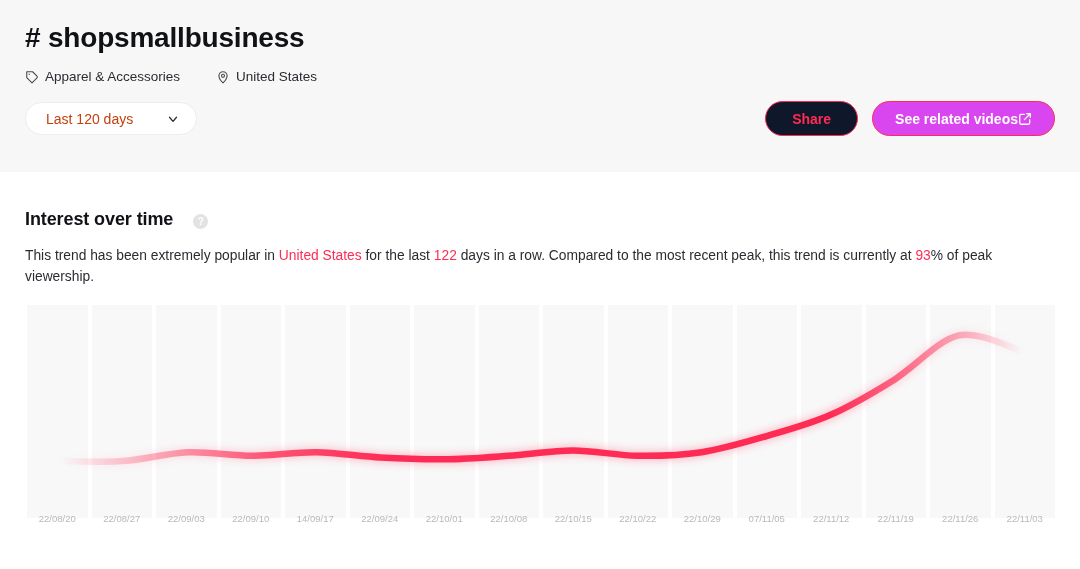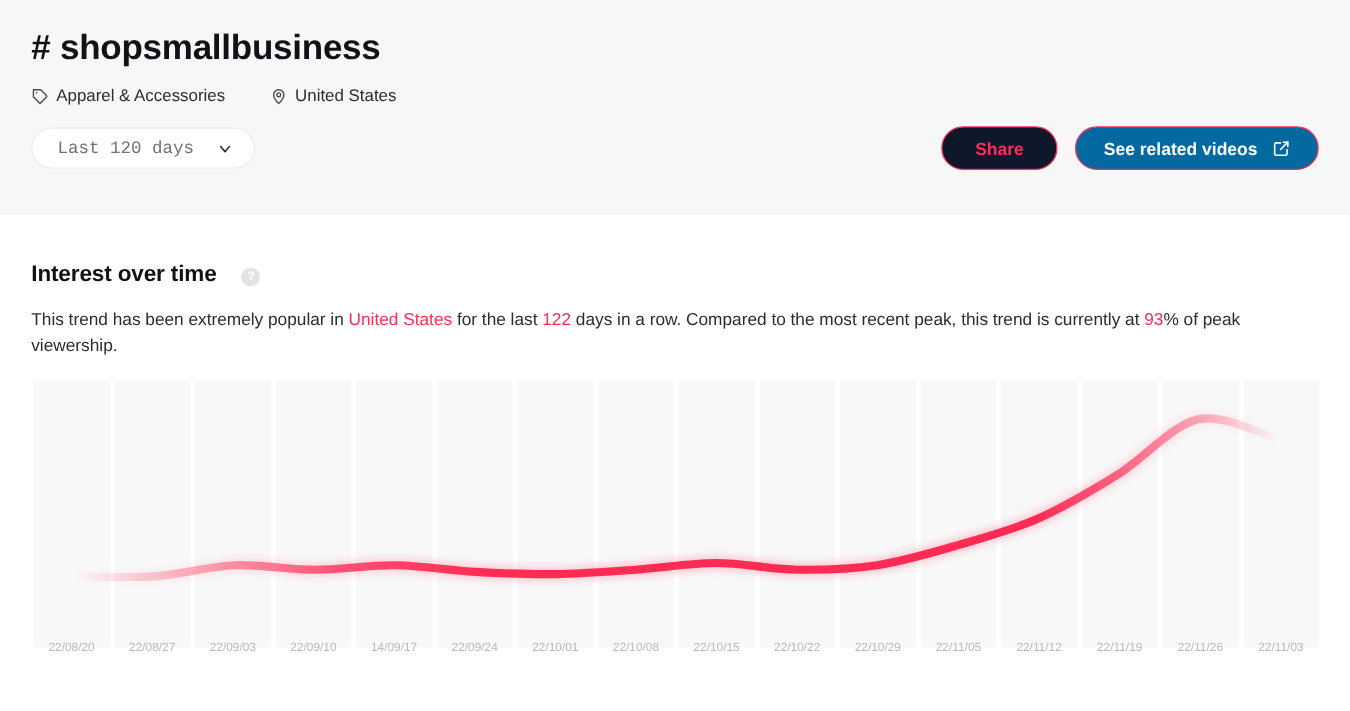--- a/index.html
+++ b/index.html
@@ -36,48 +36,47 @@
     position: absolute; left: 25px; top: 102px;
     height: 33px; min-width: 172px;
     background: #ffffff;
     border: 1px solid #eceded;
     border-radius: 17px;
     display: flex; align-items: center; justify-content: space-between;
     padding: 0 16px 0 20px;
     cursor: pointer;
   }
   .date-select .label {
-    font-size: 14px; color: #737373; font-weight: 400;
+    font-size: 14px; color: #c2410c; font-weight: 400;
     white-space: nowrap;
-    font-family: Liberation Mono, monospace;
   }
   .date-select .chev { margin-left: 18px; display: flex; color: #2b2c32; }
 
   .btn-group {
     position: absolute; right: 25px; top: 101px;
     display: flex; align-items: center; gap: 14px;
   }
   .btn-share {
     height: 35px; padding: 0 26px;
     border-radius: 18px;
     background: #0f172a;
     border: 1px solid #fe2c55;
     color: #fe2c55;
     font-size: 14px; font-weight: 700;
     display: flex; align-items: center; justify-content: center;
     cursor: pointer; white-space: nowrap;
   }
   .btn-related {
     height: 35px; padding: 0 22px;
     border-radius: 18px;
-    background: #0369a1;
+    background: #d946ef;
     border: 1px solid #fe2c55;
     color: #ffffff;
     font-size: 14px; font-weight: 700;
-    display: flex; align-items: center; gap: 12px;
+    display: flex; align-items: center; gap: 0;
     cursor: pointer; white-space: nowrap;
   }
 
   
   .section-title-row {
     position: absolute; left: 25px; top: 209px;
     display: flex; align-items: center; gap: 20px;
   }
   .section-title {
     font-size: 18px; font-weight: 700; color: #111216;
@@ -231,18 +230,18 @@
     <div class="xtick">22/08/27</div>
     <div class="xtick">22/09/03</div>
     <div class="xtick">22/09/10</div>
     <div class="xtick">14/09/17</div>
     <div class="xtick">22/09/24</div>
     <div class="xtick">22/10/01</div>
     <div class="xtick">22/10/08</div>
     <div class="xtick">22/10/15</div>
     <div class="xtick">22/10/22</div>
     <div class="xtick">22/10/29</div>
-    <div class="xtick">22/11/05</div>
+    <div class="xtick">07/11/05</div>
     <div class="xtick">22/11/12</div>
     <div class="xtick">22/11/19</div>
     <div class="xtick">22/11/26</div>
     <div class="xtick">22/11/03</div>
   </div>
 
 </body></html>

